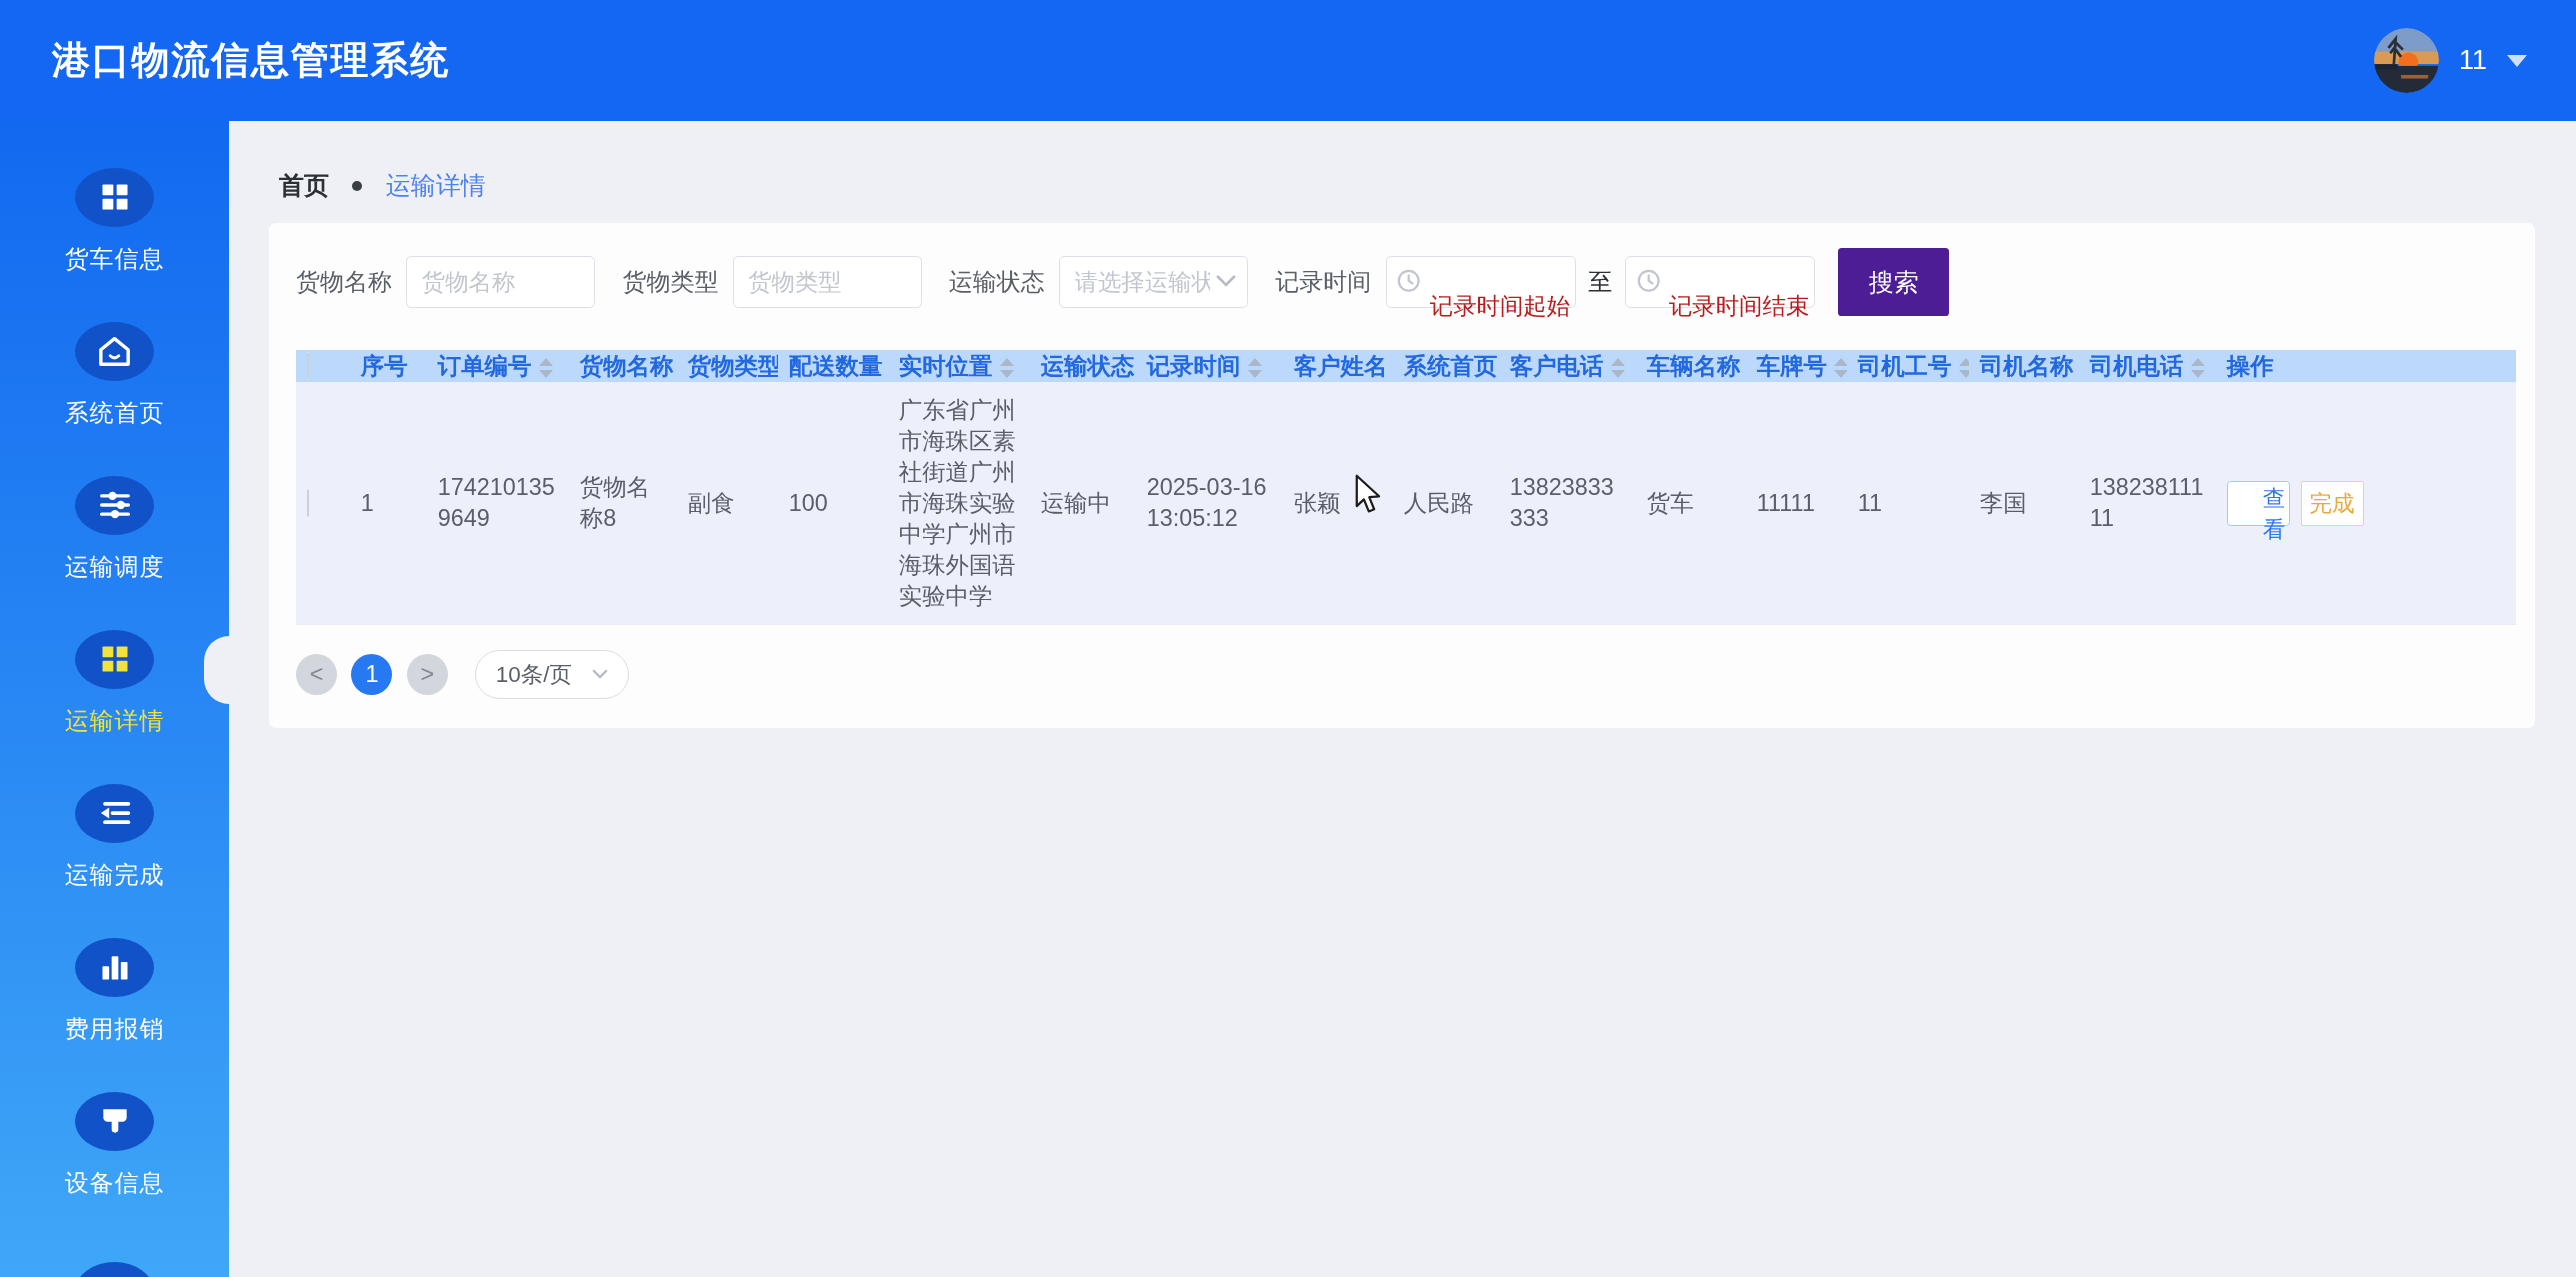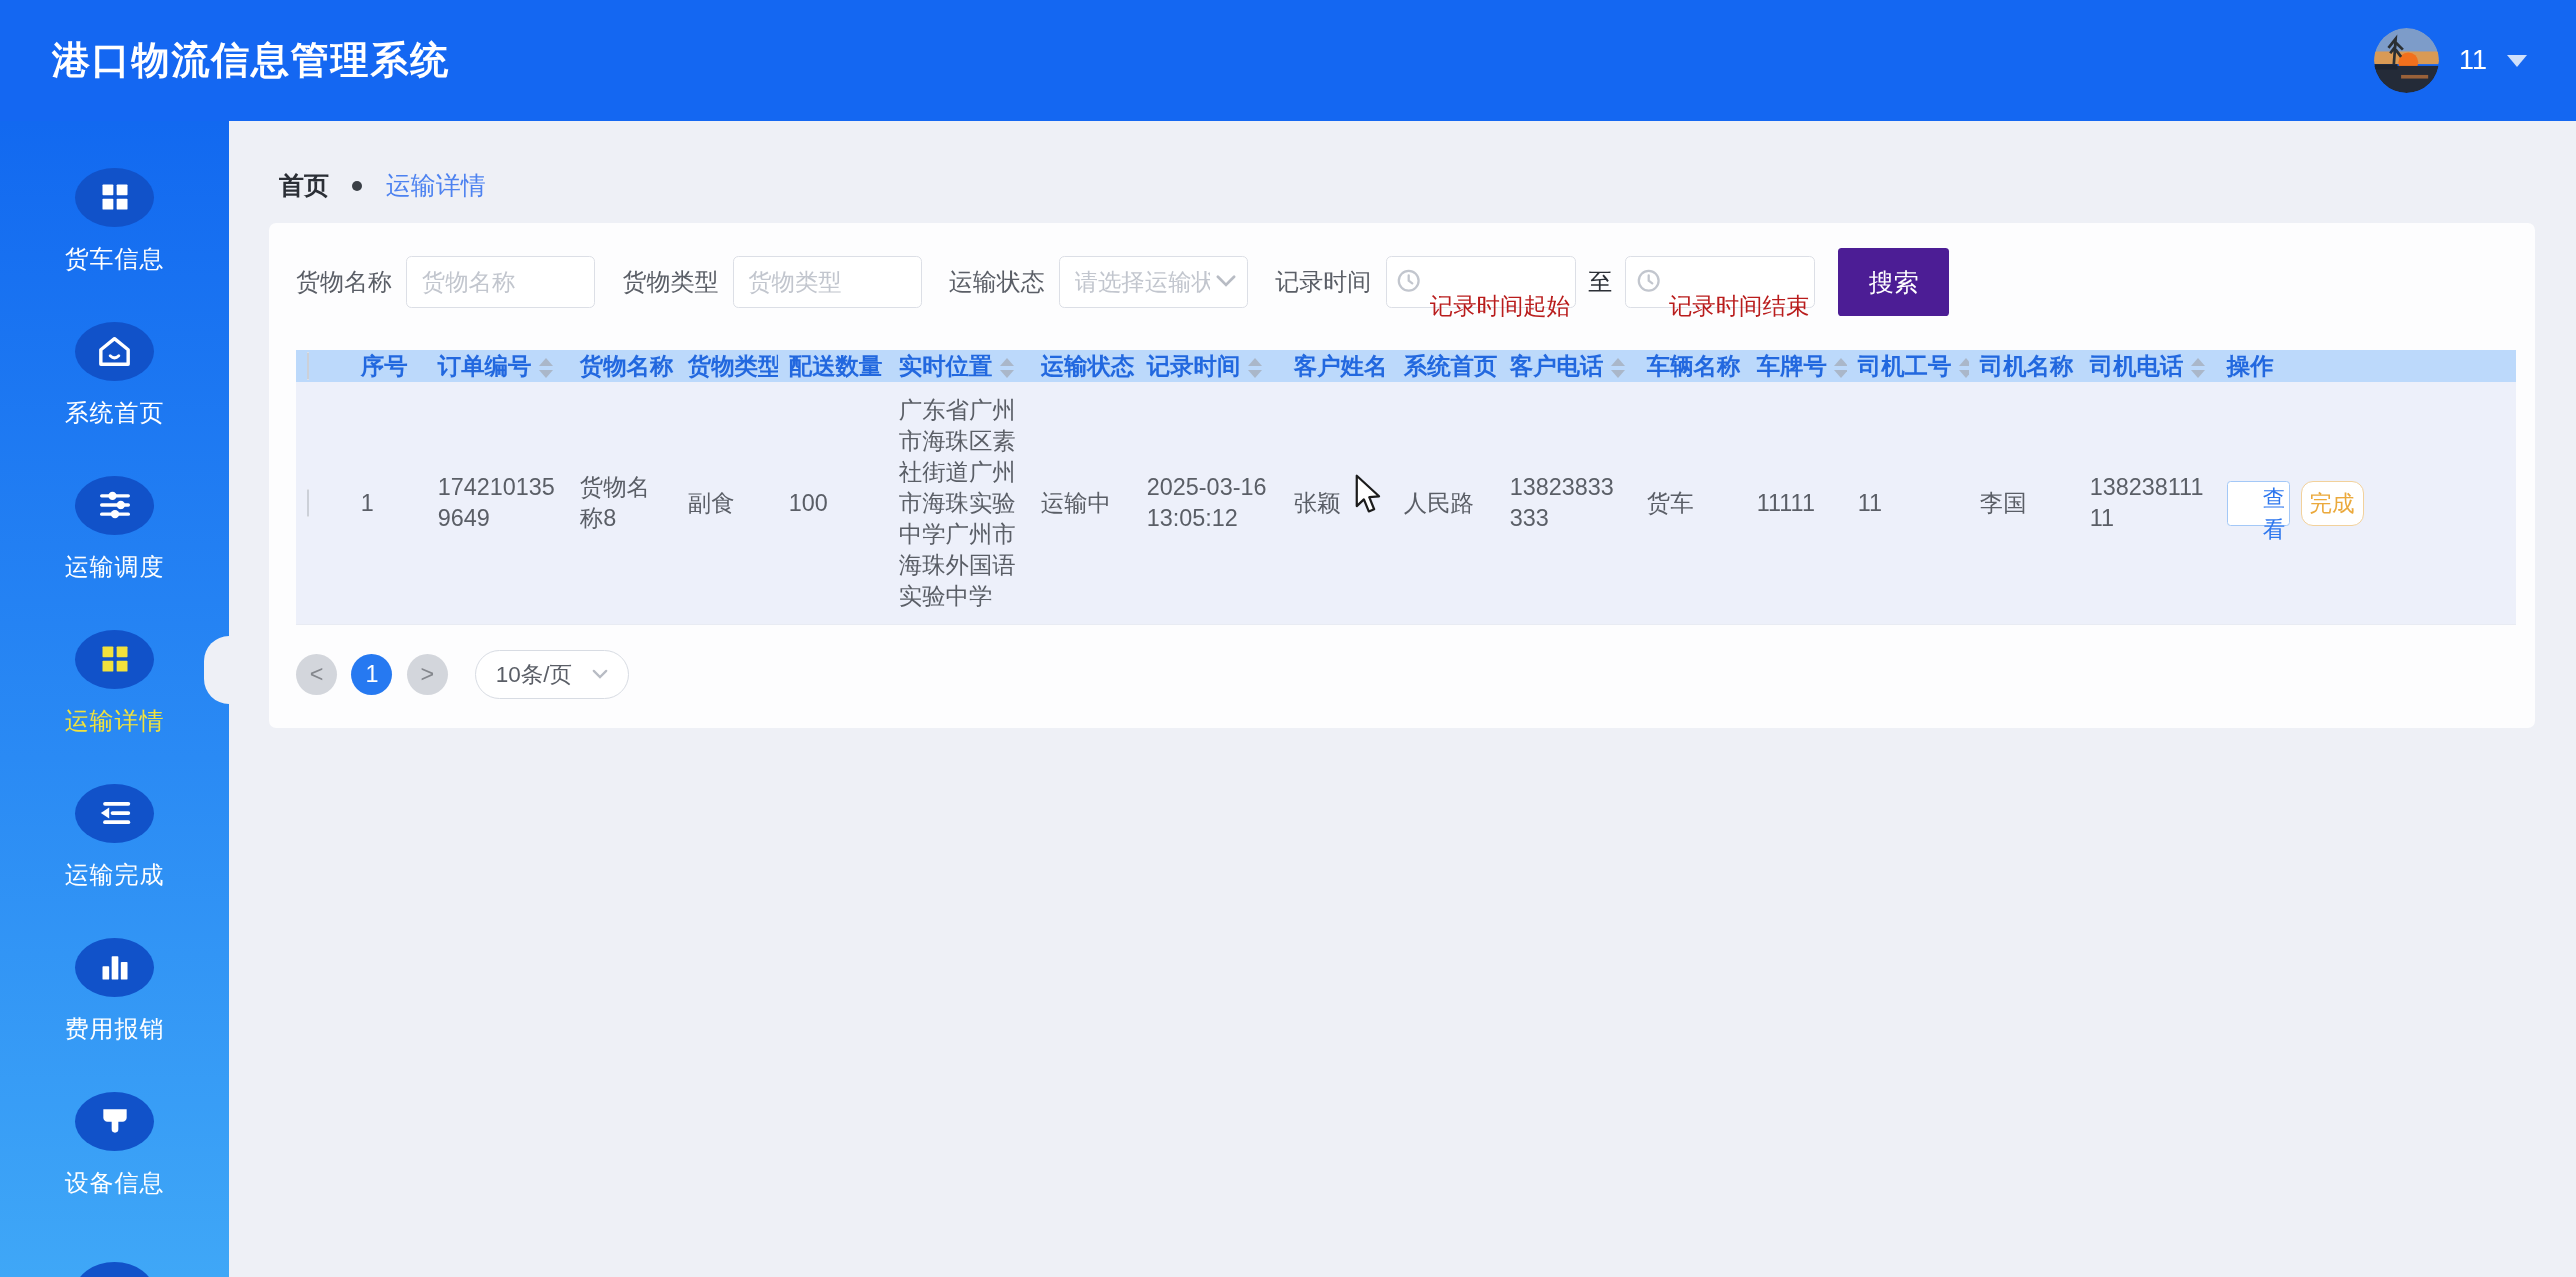--- a/index.html
+++ b/index.html
@@ -72,21 +72,21 @@
   .sort .up{border-bottom:8px solid #aab7c9;margin-bottom:4.5px;}
   .sort .dn{border-top:8px solid #aab7c9;}
   tbody td{
     background:#edf0fa;font-size:23.4px;color:#5a5e66;padding:12.6px 10.8px;vertical-align:middle;
     line-height:31px;word-break:break-all;border-bottom:1.8px solid #e8ebf3;
   }
   .checkbox{width:23.4px;height:23.4px;border:1.8px solid #ccd0d8;border-radius:3.6px;background:#fff;cursor:pointer;}
   th .checkbox{margin:0;}
   .actions{display:flex;gap:10.8px;align-items:center;}
   .btn-view{width:63px;height:45px;background:#fff;border:1.8px solid #a3c8f7;border-radius:3.6px;color:#2e77ee;font-size:22.5px;cursor:pointer;font-family:inherit;padding-left:35px;}
-  .btn-done{width:63px;height:45px;background:#fff;border:1.8px solid #f2d19b;border-radius:12px;color:#eba93c;font-size:22.5px;cursor:pointer;font-family:inherit;}
+  .btn-done{width:63px;height:45px;background:#fff;border:1.8px solid #f2d19b;border-radius:2px;color:#eba93c;font-size:22.5px;cursor:pointer;font-family:inherit;}
   
   .pagination{display:flex;align-items:center;gap:14.4px;margin-top:25px;}
   .pg-circle{width:41px;height:41px;border-radius:50%;display:flex;align-items:center;justify-content:center;font-size:23.4px;cursor:pointer;border:none;font-family:inherit;}
   .pg-prev,.pg-next{background:#d3d6dc;color:#84878d;}
   .pg-page{background:#2679f1;color:#fff;}
   .pg-size{height:49px;box-sizing:border-box;border:1.8px solid #d8dce3;border-radius:25px;background:#fff;
     display:flex;align-items:center;gap:20px;padding:0 20px;margin-left:12.6px;cursor:pointer;}
   .pg-size span{font-size:22.5px;color:#5a5e66;white-space:nowrap;}
   
   .cursor{position:absolute;left:1354px;top:474px;z-index:50;pointer-events:none;}

